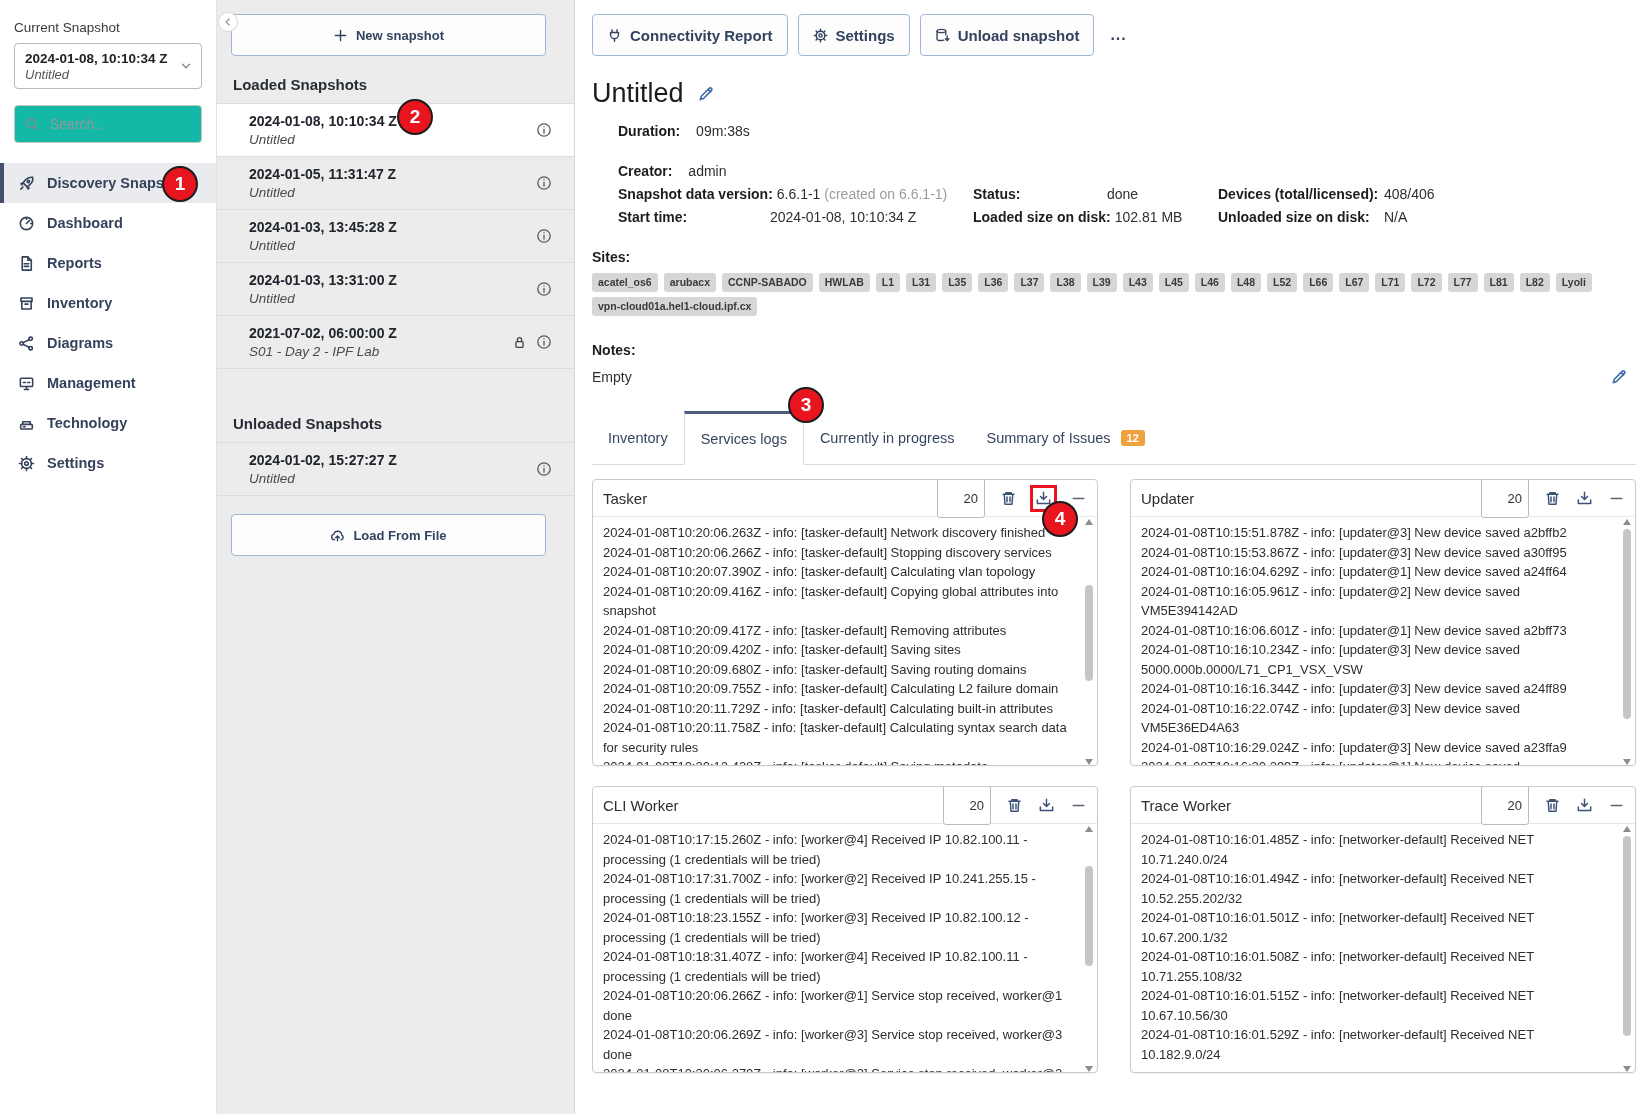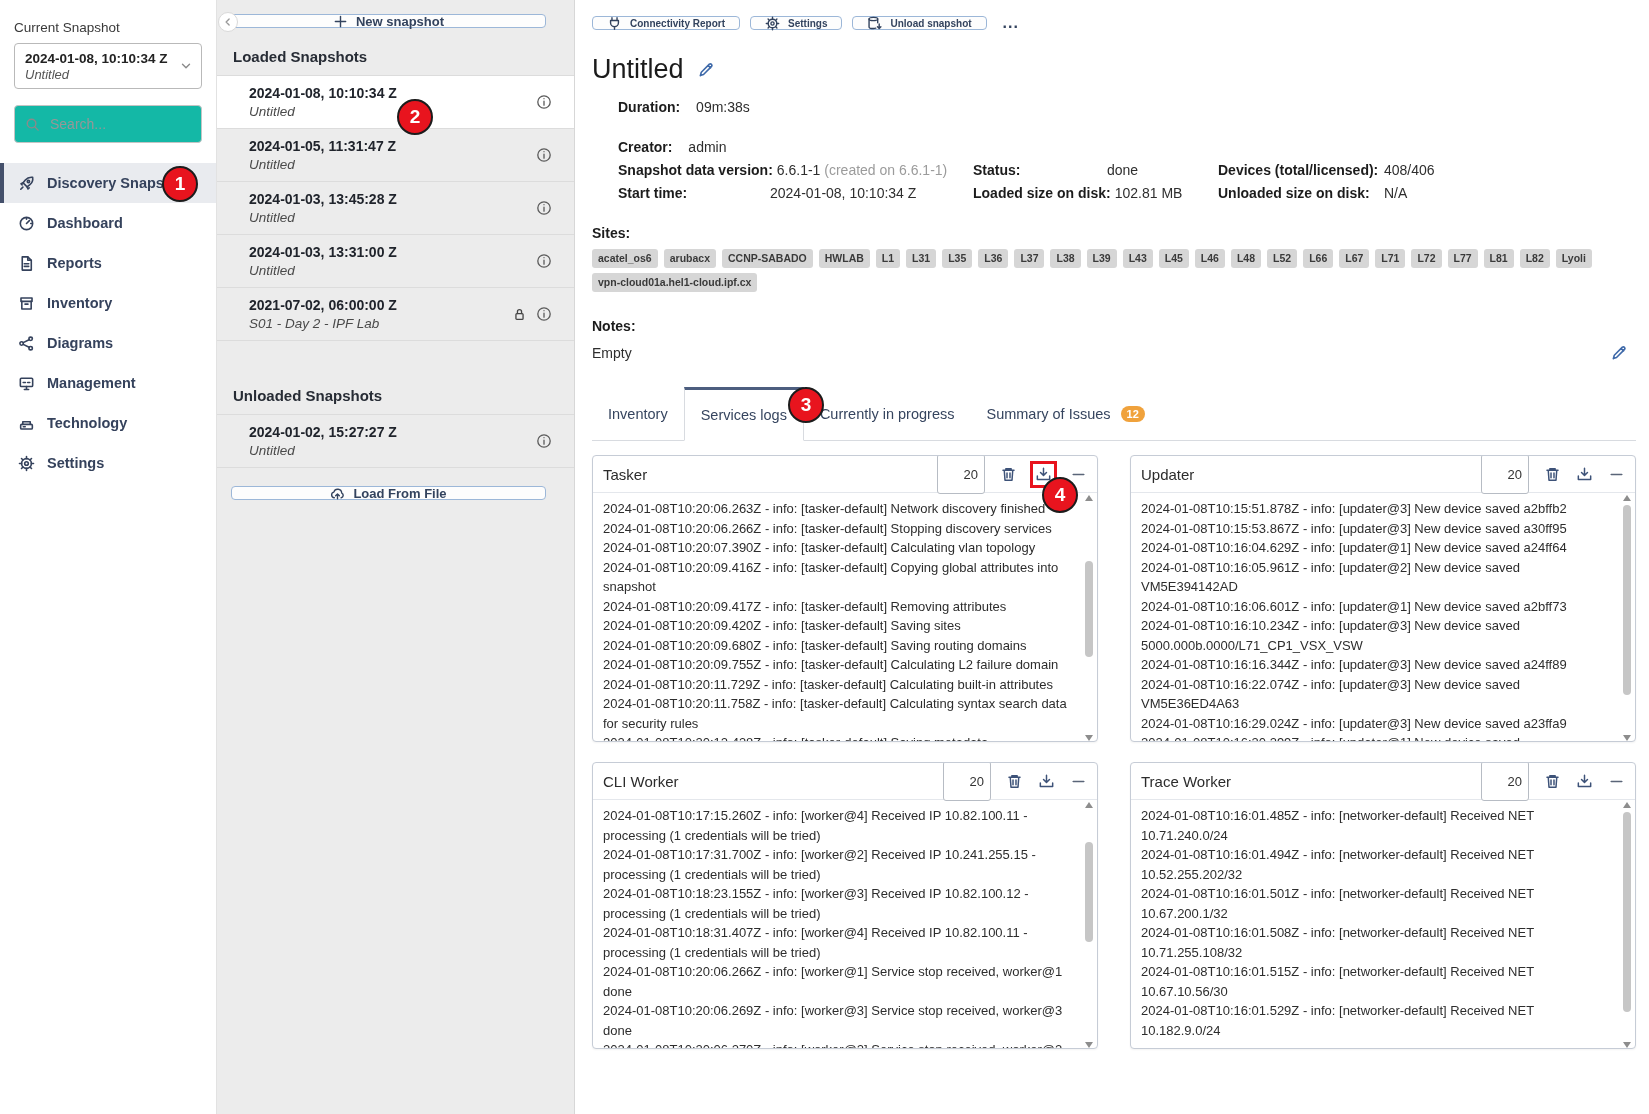--- a/index.html
+++ b/index.html
@@ -20,39 +20,39 @@
   .search-box input::placeholder{color:#979797;}
   .nav{margin-top:20px;}
   .nav-item{height:40px;display:flex;align-items:center;gap:12px;padding-left:18px;font-size:14.5px;font-weight:700;color:#35425c;cursor:pointer;position:relative;}
   .nav-item.active{background:#e9ebef;box-shadow:inset 4px 0 0 #44506b;}
   .nav-ic{width:17px;height:17px;stroke:#35425c;fill:none;stroke-width:1.5;flex:0 0 17px;}
   .collapse-btn{position:absolute;left:218px;top:12px;width:20px;height:20px;border-radius:50%;background:#fff;border:1px solid #d9d9d9;display:flex;align-items:center;justify-content:center;z-index:4;cursor:pointer;padding:0;}
   .collapse-btn svg{width:12px;height:12px;stroke:#9a9a9a;fill:none;stroke-width:1.8;}
 
   
   .snap-panel{flex:0 0 358px;width:358px;background:#ececec;border-right:1px solid #d7d7d7;padding-top:14px;box-sizing:border-box;position:relative;z-index:1;}
-  .btn-outline{height:14px;background:#fdfdfd;border:1px solid #9cb7d8;border-radius:4px;color:#33435e;font-weight:700;font-size:13px;display:flex;align-items:center;justify-content:center;gap:8px;font-family:inherit;cursor:pointer;}
+  .btn-outline{height:42px;background:#fdfdfd;border:1px solid #9cb7d8;border-radius:4px;color:#33435e;font-weight:700;font-size:13px;display:flex;align-items:center;justify-content:center;gap:8px;font-family:inherit;cursor:pointer;}
   .btn-outline svg{width:15px;height:15px;stroke:#33435e;fill:none;stroke-width:1.5;}
   .snap-btn{margin:0 28px 0 14px;width:calc(100% - 42px);}
   .load-btn{margin:18px 28px 0 14px;width:calc(100% - 42px);}
   .snap-heading{font-size:15px;font-weight:700;color:#272c35;padding:20px 0 10px 16px;}
   .snap-heading.unloaded{padding-top:46px;}
   .snap-item{position:relative;padding:9px 60px 9px 32px;border-bottom:1px solid #dcdcdc;cursor:pointer;}
   .snap-item:first-of-type{border-top:1px solid #dcdcdc;}
   .snap-item.active{background:#fff;}
   .snap-date{font-size:14px;font-weight:700;color:#20242c;}
   .snap-name{font-size:13.5px;font-style:italic;color:#4a4a4a;margin-top:3px;}
   .snap-icons{position:absolute;right:22px;top:50%;transform:translateY(-50%);display:flex;gap:9px;align-items:center;}
   .info-ic{width:16px;height:16px;stroke:#5a5a5a;fill:none;stroke-width:1.3;cursor:pointer;}
   .lock-ic{width:15px;height:15px;stroke:#454545;fill:none;stroke-width:1.4;}
 
   
   .main{flex:1;min-width:0;padding:14px 13px 0 17px;box-sizing:border-box;position:relative;background:#fff;}
   .toolbar{display:flex;gap:10px;align-items:center;}
-  .tool-btn{padding:0 14px;font-size:10px;}
+  .tool-btn{padding:0 14px;font-size:15px;}
   .more-btn{border:none;background:none;font-size:16px;font-weight:700;color:#33435e;padding:0 6px;letter-spacing:1px;cursor:pointer;font-family:inherit;}
   .title-row{margin-top:22px;display:flex;align-items:center;gap:14px;}
   .page-title{font-size:27px;color:#1b1b1b;}
   .pencil-ic{width:17px;height:17px;stroke:#3e69a9;fill:none;stroke-width:1.5;cursor:pointer;}
   .meta{font-size:14px;color:#2e2e2e;padding-left:26px;}
   .lbl{font-weight:700;color:#1c1c1c;}
   .duration-row{margin-top:14px;}
   .duration-row .lbl{margin-right:12px;}
   .creator-row{margin-top:24px;}
   .creator-row .lbl{margin-right:12px;}
@@ -64,21 +64,21 @@
   .sites-label{margin-top:24px;font-weight:700;font-size:14px;color:#1c1c1c;}
   .chips{margin-top:8px;display:flex;flex-wrap:wrap;gap:5px 6px;}
   .chip{background:#d6d6d6;color:#3a3a3a;font-size:10.5px;font-weight:700;padding:3px 6px;border-radius:3px;line-height:13px;}
   .notes-label{margin-top:26px;font-weight:700;font-size:14px;color:#1c1c1c;}
   .notes-value-row{margin-top:10px;display:flex;justify-content:space-between;align-items:center;padding-right:8px;font-size:14px;color:#2e2e2e;}
 
   
   .tabs{margin-top:26px;display:flex;border-bottom:1px solid #d8dbe0;height:54px;box-sizing:border-box;align-items:stretch;}
   .tab{display:flex;align-items:center;padding:0 16px;font-size:14.5px;color:#36455f;cursor:pointer;gap:10px;box-sizing:border-box;}
   .tab.active{background:#fff;border:1px solid #d8dbe0;border-bottom:1px solid #fff;border-top:3px solid #4d5e7f;margin-bottom:-1px;}
-  .tab-badge{background:#f0a23c;color:#fff;font-size:11px;font-weight:700;border-radius:8px;padding:2px 6px;}
+  .tab-badge{background:#f0a23c;color:#fff;font-size:11px;font-weight:700;border-radius:3px;padding:2px 6px;}
 
   
   .panels{margin-top:14px;display:grid;grid-template-columns:1fr 1fr;gap:20px 32px;}
   .panel{border:1px solid #c6ccd6;border-radius:4px;height:287px;box-sizing:border-box;overflow:hidden;position:relative;background:#fff;box-shadow:0 1px 2px rgba(0,0,0,.05);}
   .panel-head{height:37px;display:flex;align-items:center;padding:0 10px;border-bottom:1px solid #e4e7ec;box-sizing:border-box;}
   .panel-title{font-size:15px;color:#2c2c2c;flex:1;}
   .panel-controls{display:flex;align-items:center;gap:15px;}
   .count-input{width:48px;height:40px;border:1px solid #b7bcc4;border-radius:3px;text-align:right;padding:0 6px;font-size:13px;color:#333;font-family:inherit;box-sizing:border-box;background:#fff;}
   .ic{display:inline-flex;cursor:pointer;}
   .ic svg{width:17px;height:17px;stroke:#3d5278;fill:none;stroke-width:1.4;}

